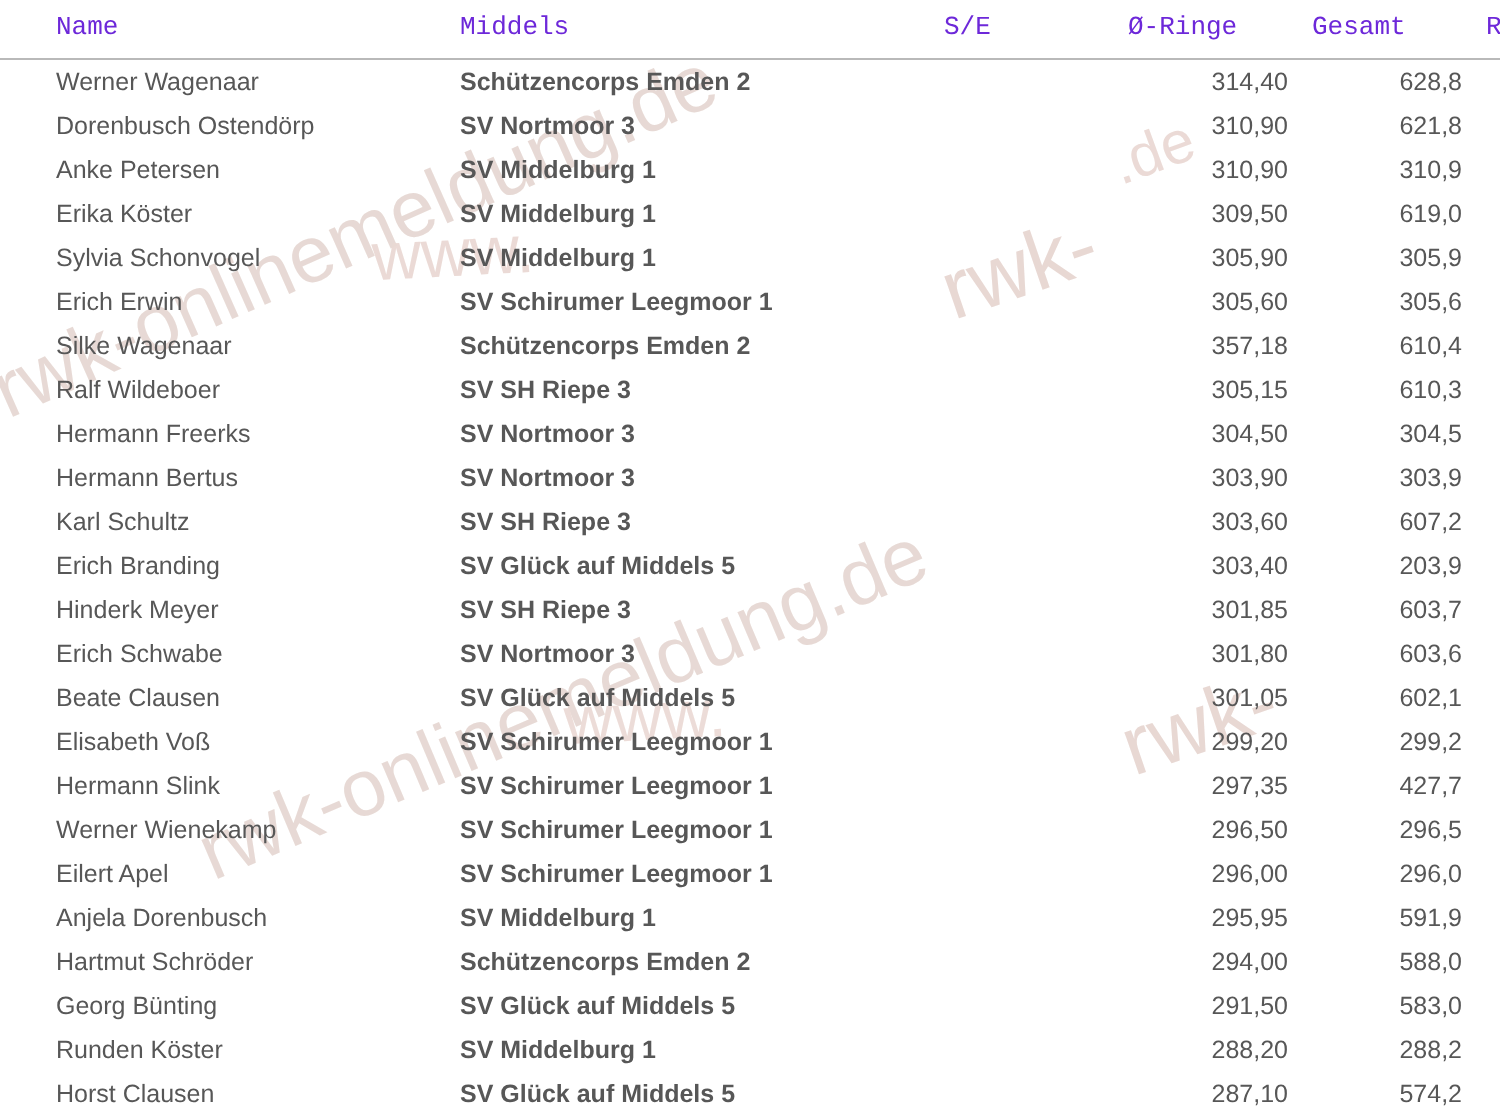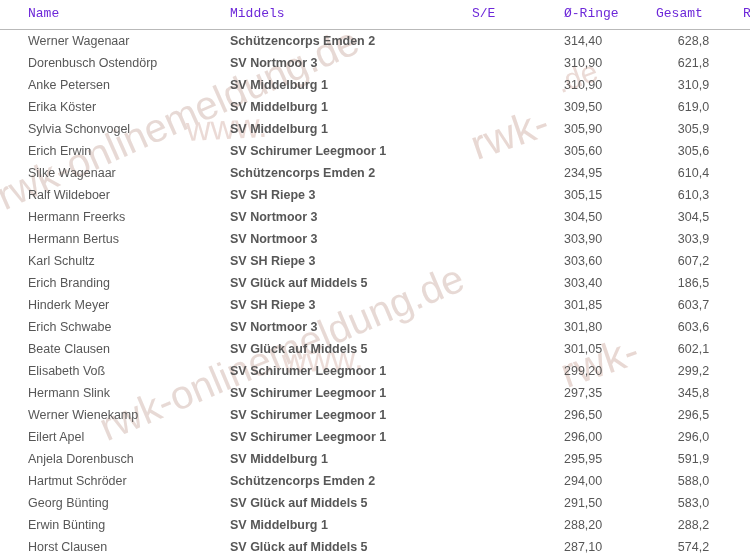--- a/index.html
+++ b/index.html
@@ -110,22 +110,22 @@
     font-size: 12.5px;
     color: #575757;
     white-space: nowrap;
     overflow: hidden;
     text-overflow: ellipsis;
     background: transparent;
   }
   .col-name { width: 190px; padding-left: 28px !important; }
   .col-verein { width: 230px; font-weight: bold; }
   .col-se { width: 80px; text-align: left; }
-  .col-ring { width: 80px; text-align: left; }
-  .col-ges { width: 75px; text-align: center; }
+  .col-ring { width: 80px; text-align: right; }
+  .col-ges { width: 75px; text-align: right; }
   .col-run { width: 62px; text-align: right; padding-right: 42px !important; }
 
   thead th.col-name { padding-left: 28px; }
   thead th.col-ring { text-align: right; margin-top: 24px; }
   thead th.col-ges { text-align: right; margin-top: 37px; }
   thead th.col-run { text-align: right; padding-right: 42px; }
 </style>
 </head>
 <body>
 
@@ -197,21 +197,21 @@
           <td class="col-verein">SV Schirumer Leegmoor 1</td>
           <td class="col-se"></td>
           <td class="col-ring">305,60</td>
           <td class="col-ges">305,6</td>
           <td class="col-run">1</td>
         </tr>
         <tr>
           <td class="col-name">Silke Wagenaar</td>
           <td class="col-verein">Schützencorps Emden 2</td>
           <td class="col-se"></td>
-          <td class="col-ring">234,95</td>
+          <td class="col-ring">357,18</td>
           <td class="col-ges">610,4</td>
           <td class="col-run">2</td>
         </tr>
         <tr>
           <td class="col-name">Ralf Wildeboer</td>
           <td class="col-verein">SV SH Riepe 3</td>
           <td class="col-se"></td>
           <td class="col-ring">305,15</td>
           <td class="col-ges">610,3</td>
           <td class="col-run">2</td>
@@ -238,21 +238,21 @@
           <td class="col-se"></td>
           <td class="col-ring">303,60</td>
           <td class="col-ges">607,2</td>
           <td class="col-run">2</td>
         </tr>
         <tr>
           <td class="col-name">Erich Branding</td>
           <td class="col-verein">SV Glück auf Middels 5</td>
           <td class="col-se"></td>
           <td class="col-ring">303,40</td>
-          <td class="col-ges">186,5</td>
+          <td class="col-ges">203,9</td>
           <td class="col-run">1</td>
         </tr>
         <tr>
           <td class="col-name">Hinderk Meyer</td>
           <td class="col-verein">SV SH Riepe 3</td>
           <td class="col-se"></td>
           <td class="col-ring">301,85</td>
           <td class="col-ges">603,7</td>
           <td class="col-run">2</td>
         </tr>
@@ -278,21 +278,21 @@
           <td class="col-se"></td>
           <td class="col-ring">299,20</td>
           <td class="col-ges">299,2</td>
           <td class="col-run">1</td>
         </tr>
         <tr>
           <td class="col-name">Hermann Slink</td>
           <td class="col-verein">SV Schirumer Leegmoor 1</td>
           <td class="col-se"></td>
           <td class="col-ring">297,35</td>
-          <td class="col-ges">345,8</td>
+          <td class="col-ges">427,7</td>
           <td class="col-run">2</td>
         </tr>
         <tr>
           <td class="col-name">Werner Wienekamp</td>
           <td class="col-verein">SV Schirumer Leegmoor 1</td>
           <td class="col-se"></td>
           <td class="col-ring">296,50</td>
           <td class="col-ges">296,5</td>
           <td class="col-run">1</td>
         </tr>
@@ -322,21 +322,21 @@
         </tr>
         <tr>
           <td class="col-name">Georg Bünting</td>
           <td class="col-verein">SV Glück auf Middels 5</td>
           <td class="col-se"></td>
           <td class="col-ring">291,50</td>
           <td class="col-ges">583,0</td>
           <td class="col-run">2</td>
         </tr>
         <tr>
-          <td class="col-name">Erwin Bünting</td>
+          <td class="col-name">Runden Köster</td>
           <td class="col-verein">SV Middelburg 1</td>
           <td class="col-se"></td>
           <td class="col-ring">288,20</td>
           <td class="col-ges">288,2</td>
           <td class="col-run">1</td>
         </tr>
         <tr>
           <td class="col-name">Horst Clausen</td>
           <td class="col-verein">SV Glück auf Middels 5</td>
           <td class="col-se"></td>

